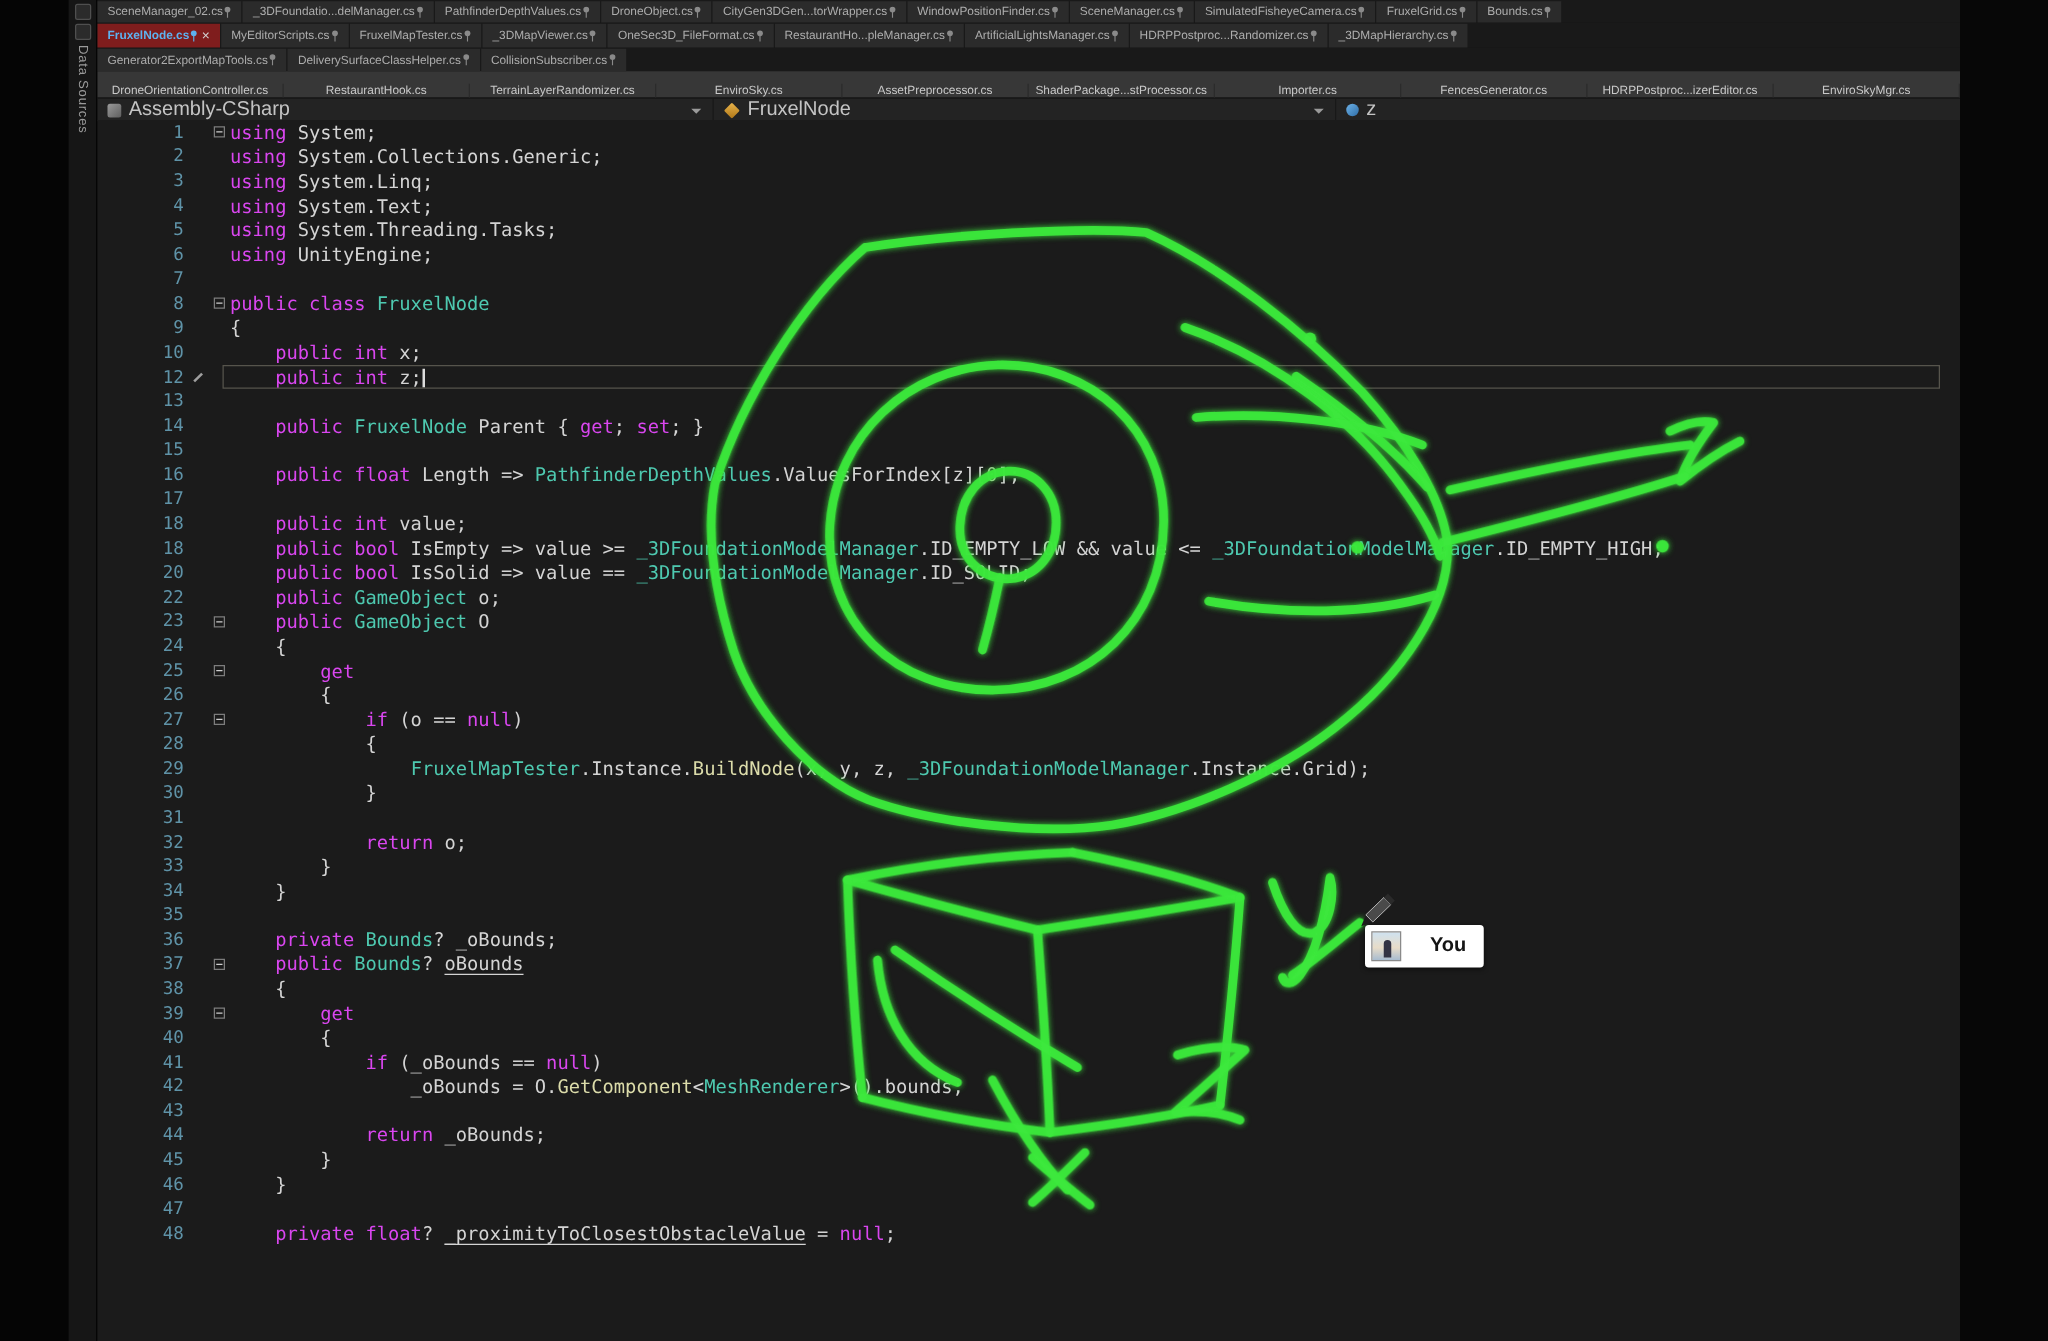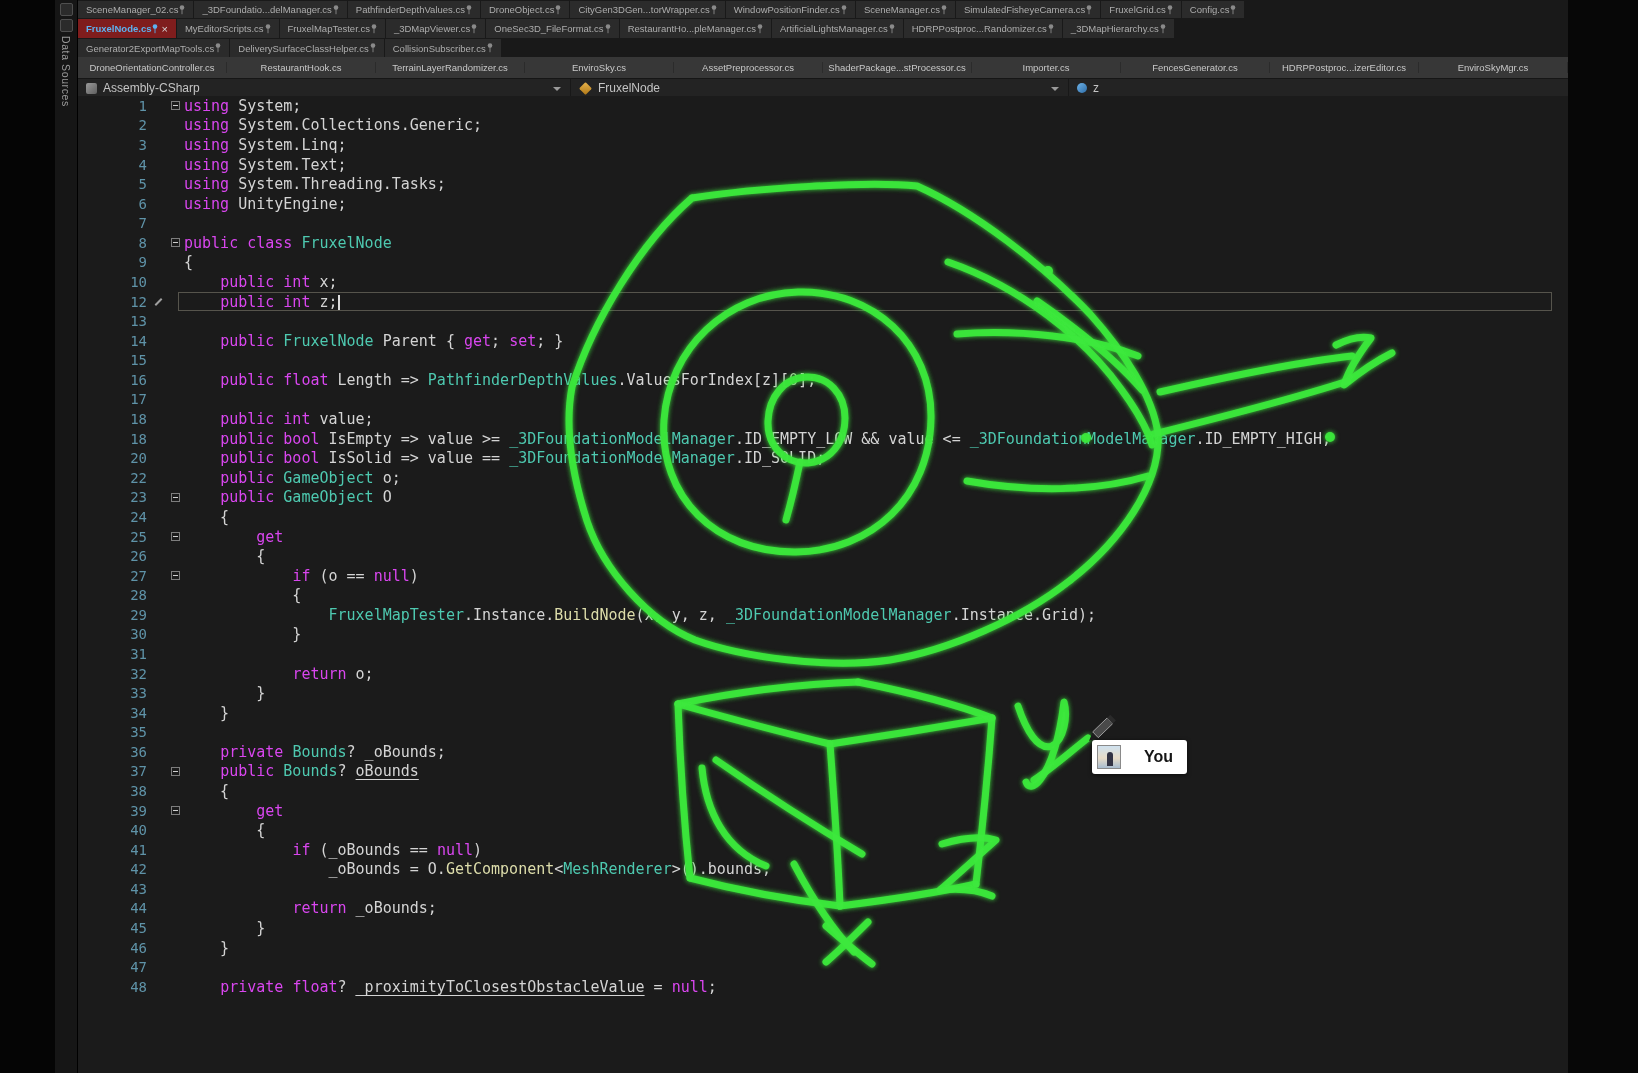--- a/index.html
+++ b/index.html
@@ -16,25 +16,25 @@
   
   .main-top{position:absolute;left:78px;top:0;width:1490px}
   .tabrow{display:flex;background:#191919;align-items:stretch;padding-top:1px}
   .r1{height:18px}.r2{height:20px}.r3{height:19px}
   .tab{display:flex;align-items:center;gap:1px;background:#2b2b2b;color:#adadad;font-size:9.5px;padding:0 8px;margin-right:1px;white-space:nowrap;cursor:default}
   .tab .pin{color:#8a8a8a;display:flex;align-items:center}
   .tab.active{background:#7f1d1d;color:#5db2f0;font-weight:bold}
   .tab.active .pin{color:#5db2f0}
   .tab .close{color:#d5d5d5;font-size:11px;margin-left:2px;font-weight:normal}
 
-  .groupbar{display:flex;height:21px;background:#373737;align-items:center}
+  .groupbar{display:flex;height:21px;background:#373737;align-items:flex-end}
   .gtab{flex:1;display:flex;align-items:center;justify-content:center;color:#c9c9c9;font-size:9.5px;border-right:1px solid #2b2b2b;white-space:nowrap;overflow:hidden}
 
   
-  .navbar{display:flex;height:19px;background:#232323;align-items:center;font-size:12px;color:#c4c4c4;border-top:1px solid #161616}
+  .navbar{display:flex;height:19px;background:#232323;align-items:center;font-size:16px;color:#c4c4c4;border-top:1px solid #161616}
   .nav-sec{display:flex;align-items:center;height:100%;position:relative;padding-left:8px;gap:6px}
   .sec1{width:492px}
   .sec2{width:498px;border-left:1px solid #181818}
   .sec3{flex:1;border-left:1px solid #181818}
   .caret{position:absolute;right:9px;top:8px;width:0;height:0;border-left:4px solid transparent;border-right:4px solid transparent;border-top:4px solid #9a9a9a}
   .proj-icon{width:11px;height:11px;background:linear-gradient(135deg,#9a9a9a,#5f5f5f);border-radius:2px}
   .class-icon{width:9px;height:9px;background:linear-gradient(135deg,#e8b34b,#b07818);transform:rotate(45deg);border-radius:1px;margin:0 2px}
   .field-icon{width:10px;height:10px;border-radius:50%;background:linear-gradient(135deg,#6db2e8,#2f6ea8)}
 
   
@@ -157,21 +157,21 @@
         <div class="tab">
           <span>FruxelGrid.cs</span>
           <span class="pin">
             <svg width="6" height="10" viewBox="0 0 6 10">
               <circle cx="3" cy="2.6" r="2.3" fill="currentColor"></circle>
               <rect x="2.55" y="4.6" width="0.9" height="4.6" fill="currentColor"></rect>
             </svg>
           </span>
         </div>
         <div class="tab">
-          <span>Config.cs</span>
+          <span>Bounds.cs</span>
           <span class="pin">
             <svg width="6" height="10" viewBox="0 0 6 10">
               <circle cx="3" cy="2.6" r="2.3" fill="currentColor"></circle>
               <rect x="2.55" y="4.6" width="0.9" height="4.6" fill="currentColor"></rect>
             </svg>
           </span>
         </div>
       </div>
     <div class="tabrow r2" id="row2">
         <div class="tab active">

